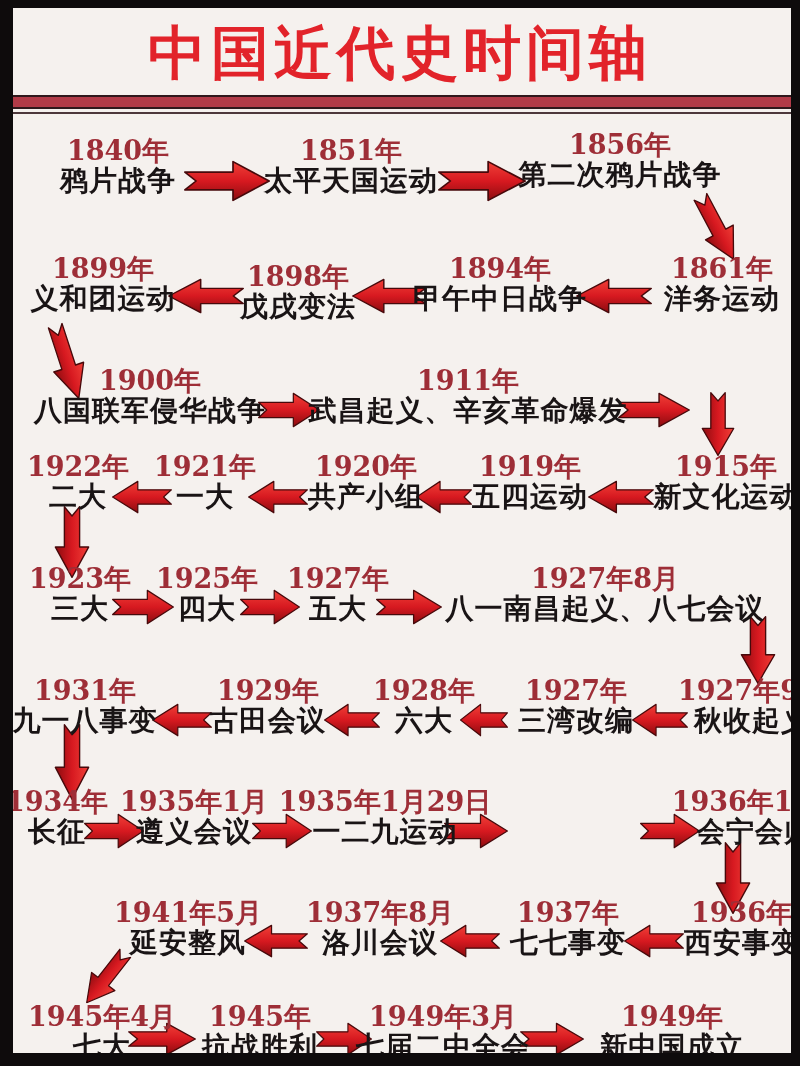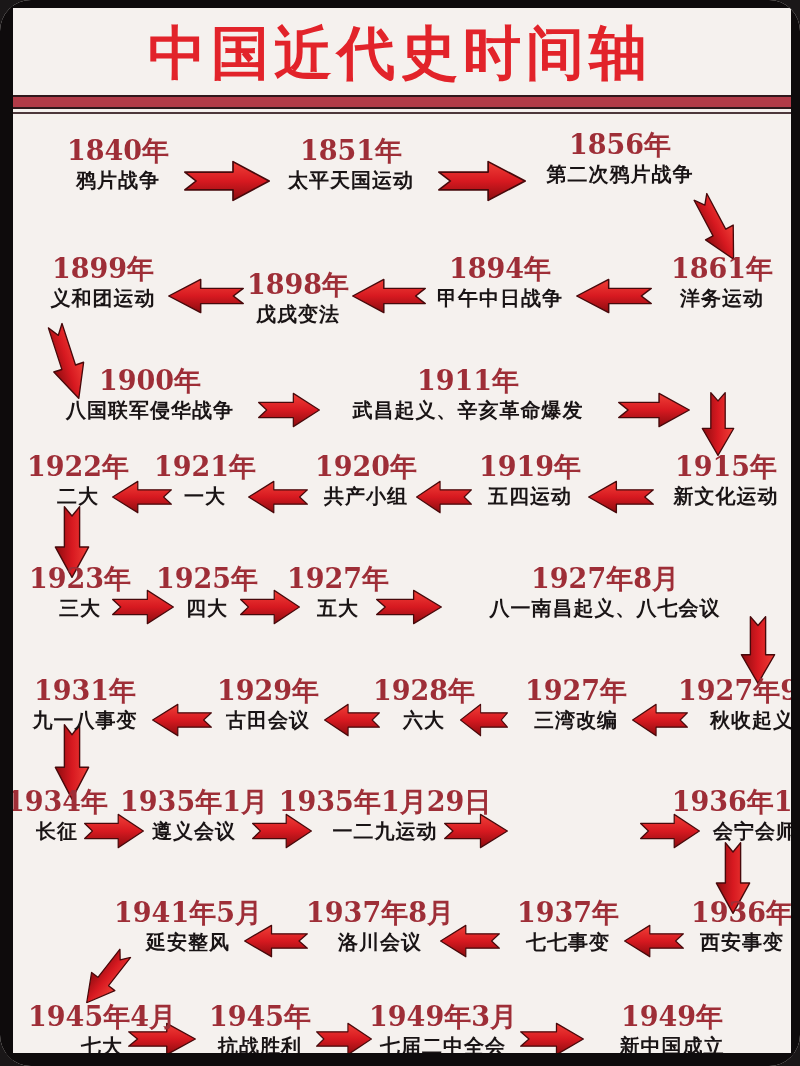--- a/index.html
+++ b/index.html
@@ -1,31 +1,31 @@
 <!DOCTYPE html>
 <html><head>
 <meta charset="utf-8">
 <style>
   html,body{margin:0;padding:0;background:#1a1718;}
   .stage{position:relative;width:800px;height:1066px;background:#f5f1ee;overflow:hidden;
-         font-family:"Liberation Sans","DejaVu Sans",sans-serif;border-radius:31px;}
+         font-family:"Liberation Sans","DejaVu Sans",sans-serif;}
   .bar{position:absolute;background:#0e0b0c;z-index:9;}
   .bar-top{left:0;top:0;width:800px;height:8px;}
   .bar-left{left:0;top:0;width:13px;height:1066px;}
   .bar-right{right:0;top:0;width:9px;height:1066px;}
   .bar-bottom{left:0;bottom:0;width:800px;height:13px;}
   .title{position:absolute;left:0;top:18px;width:100%;text-align:center;
          font-size:58px;line-height:70px;font-weight:900;color:#e2232a;letter-spacing:5px;}
   .sep-band{position:absolute;left:0;top:95px;width:100%;height:10px;background:#b13b48;
             border-top:2px solid #2f181c;border-bottom:2px solid #2f181c;}
   .sep-line{position:absolute;left:0;top:112px;width:100%;height:2px;background:#4d383c;}
   .node{position:absolute;transform:translateX(-50%);text-align:center;white-space:nowrap;z-index:2;}
   .year{font-family:"DejaVu Serif","Liberation Serif",serif;font-weight:700;
         font-size:27px;line-height:26px;color:#9e2e37;}
-  .event{font-size:20px;line-height:33px;font-weight:900;color:#191415;letter-spacing:1px;}
+  .event{font-size:28px;line-height:33px;font-weight:900;color:#191415;letter-spacing:1px;}
   .arr{position:absolute;z-index:1;overflow:visible;}
   .flip{transform:scaleX(-1);}
 </style>
 </head>
 <body>
 
 <div class="stage">
 
   <svg width="0" height="0" style="position:absolute" aria-hidden="true">
     <defs>
@@ -66,21 +66,21 @@
       <use href="#arrow-shape"></use>
     </svg>
 
   <div class="node" style="left:103px;top:256px">
     <div class="year">1899年</div>
     <div class="event">义和团运动</div>
   </div>
   <svg class="arr flip" style="left:168px;top:278px;width:76px;height:36px">
       <use href="#arrow-shape"></use>
     </svg>
-  <div class="node" style="left:298px;top:272px">
+  <div class="node" style="left:298px;top:264px">
     <div class="year">1898年</div>
     <div class="event">戊戌变法</div>
   </div>
   <svg class="arr flip" style="left:352px;top:278px;width:74px;height:36px">
       <use href="#arrow-shape"></use>
     </svg>
   <div class="node" style="left:500px;top:256px">
     <div class="year">1894年</div>
     <div class="event">甲午中日战争</div>
   </div>

